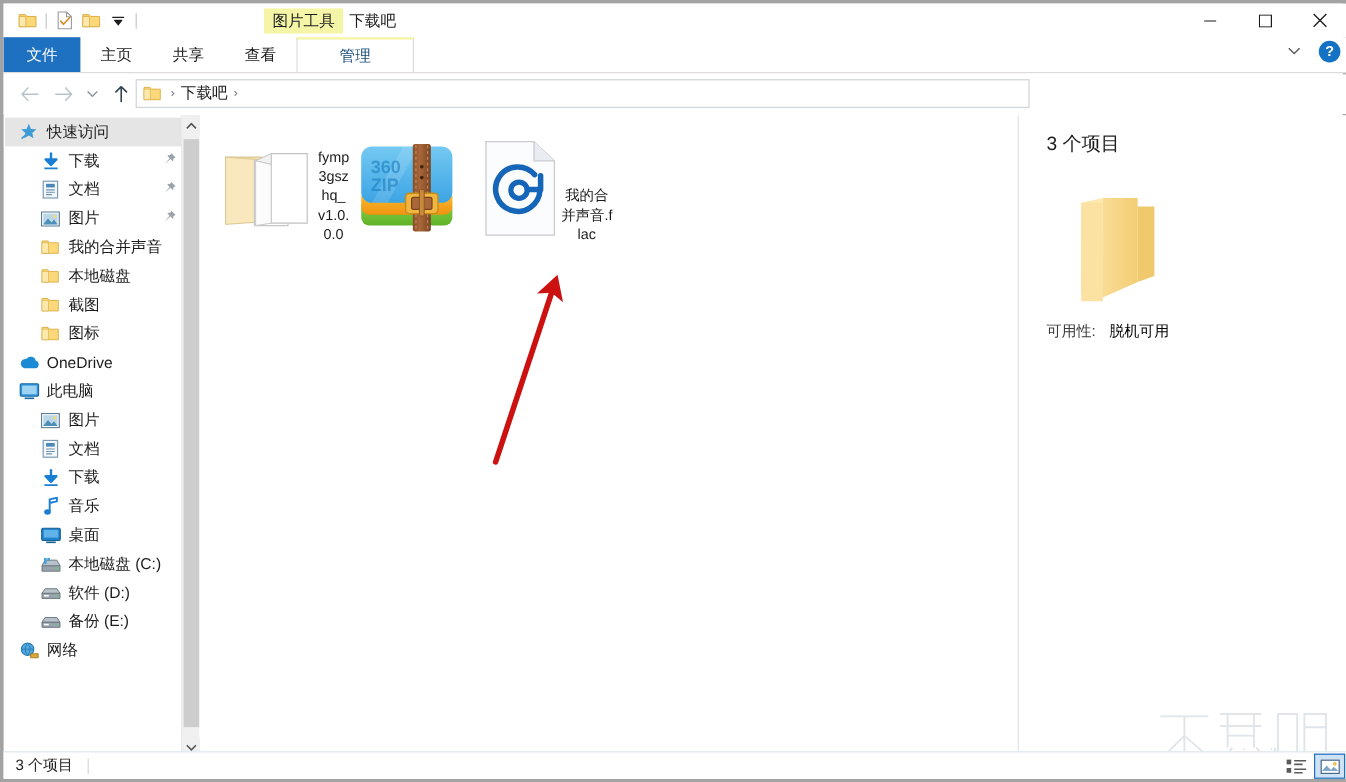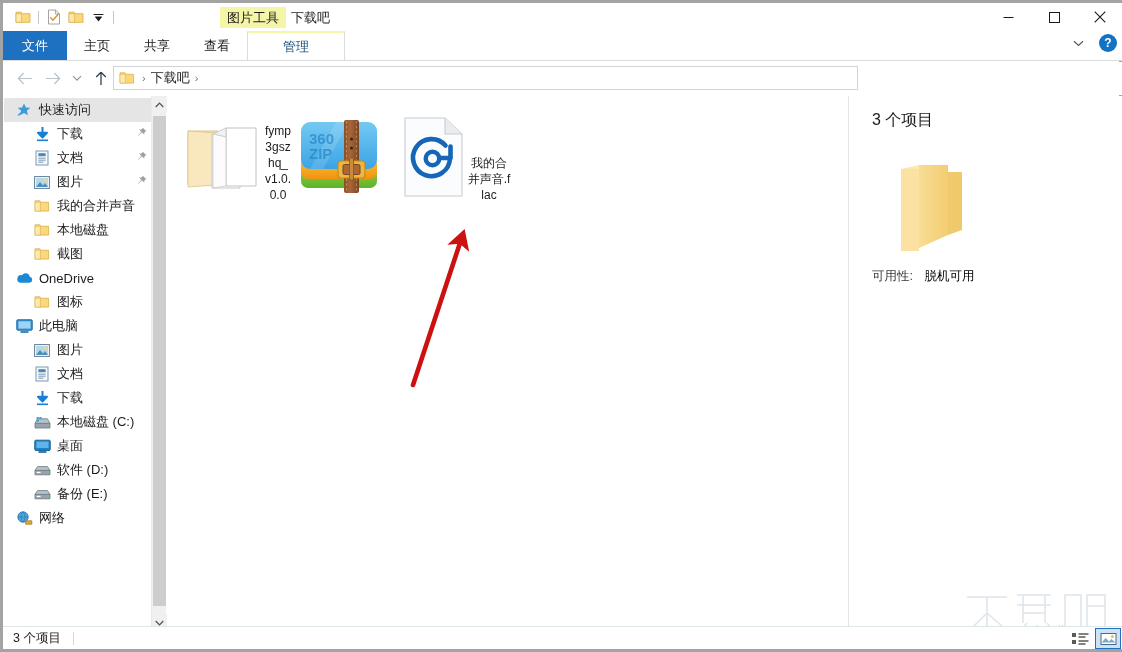--- a/index.html
+++ b/index.html
@@ -513,36 +513,36 @@
         </div>
         <div class="navitem lvl2">
           <span class="nav-ico">
             <svg width="16" height="14" viewBox="0 0 16 14">
               <path d="M1 1.8h5l1.2 1.5H14.6v8.8H1z" fill="#fbd97a" stroke="#d9a93c" stroke-width="0.7"></path>
               <path d="M1 3.3h5.4v8.8H1z" fill="#fde8ae" stroke="#d9a93c" stroke-width="0.5"></path>
             </svg>
           </span>
           <span class="nav-label">截图</span>
         </div>
-        <div class="navitem lvl1">
-          <span class="nav-ico">
-            <svg width="17" height="12" viewBox="0 0 17 12">
-              <path d="M4.4 10.8h9.1a3.1 3.1 0 0 0 .3-6.1A4.3 4.3 0 0 0 6 3.2a3.5 3.5 0 0 0-1.6 7.6z" fill="#1a8ad4"></path>
-            </svg>
-          </span>
-          <span class="nav-label">OneDrive</span>
-        </div>
         <div class="navitem lvl2">
           <span class="nav-ico">
             <svg width="16" height="14" viewBox="0 0 16 14">
               <path d="M1 1.8h5l1.2 1.5H14.6v8.8H1z" fill="#fbd97a" stroke="#d9a93c" stroke-width="0.7"></path>
               <path d="M1 3.3h5.4v8.8H1z" fill="#fde8ae" stroke="#d9a93c" stroke-width="0.5"></path>
             </svg>
           </span>
           <span class="nav-label">图标</span>
+        </div>
+        <div class="navitem lvl1">
+          <span class="nav-ico">
+            <svg width="17" height="12" viewBox="0 0 17 12">
+              <path d="M4.4 10.8h9.1a3.1 3.1 0 0 0 .3-6.1A4.3 4.3 0 0 0 6 3.2a3.5 3.5 0 0 0-1.6 7.6z" fill="#1a8ad4"></path>
+            </svg>
+          </span>
+          <span class="nav-label">OneDrive</span>
         </div>
         <div class="navitem lvl1">
           <span class="nav-ico">
             <svg width="17" height="14" viewBox="0 0 17 14">
               <rect x="0.8" y="0.8" width="15.4" height="10.4" rx="1" fill="#2f93db" stroke="#1d6ba3" stroke-width="1"></rect>
               <rect x="2.4" y="2.3" width="12.2" height="7.3" fill="#9fd3f2"></rect>
               <path d="M4.5 13h8" stroke="#1d6ba3" stroke-width="1.6"></path>
             </svg>
           </span>
           <span class="nav-label">此电脑</span>
@@ -571,45 +571,54 @@
           <span class="nav-label">文档</span>
         </div>
         <div class="navitem lvl2">
           <span class="nav-ico">
             <svg width="15" height="16" viewBox="0 0 15 16">
               <path d="M7.5 1v8.5M7.5 11.5L3 6.8h9z" fill="#1a7fd4" stroke="#1a7fd4" stroke-width="2" stroke-linejoin="round"></path>
               <path d="M2 14.3h11" stroke="#1a7fd4" stroke-width="1.6"></path>
             </svg>
           </span>
           <span class="nav-label">下载</span>
+        </div>
+        <div class="navitem lvl2">
+          <span class="nav-ico">
+            <svg width="13" height="16" viewBox="0 0 13 16">
+              <path d="M5.4 12.2V2.2l6-1.4v3L5.4 5.2" fill="none" stroke="#1a7fd4" stroke-width="1.6"></path>
+              <ellipse cx="3.6" cy="12.6" rx="2.8" ry="2.3" fill="#1a7fd4"></ellipse>
+            </svg>
+          </span>
+          <span class="nav-label">音乐</span>
+        </div>
+        <div class="navitem lvl2">
+          <span class="nav-ico">
+            <svg width="17" height="14" viewBox="0 0 17 14">
+              <rect x="0.8" y="1.2" width="15.4" height="10.2" rx="1" fill="#1f82cc" stroke="#14608f" stroke-width="1"></rect>
+              <rect x="2.4" y="2.6" width="12.2" height="6.4" fill="#5fb3ea"></rect>
+              <path d="M4.5 13h8" stroke="#14608f" stroke-width="1.6"></path>
+            </svg>
+          </span>
+          <span class="nav-label">桌面</span>
         </div>
         <div class="navitem lvl2">
           <span class="nav-ico">
             <svg width="17" height="13" viewBox="0 0 17 13">
               <path d="M1 7.4h15v4.6H1z" fill="#98a3ac" stroke="#6c7880" stroke-width="0.8"></path>
               <path d="M1 7.4l2.6-4.6h9.8L16 7.4z" fill="#b8c2ca" stroke="#6c7880" stroke-width="0.8"></path>
               <g fill="#3fa0e0">
                 <rect x="2.6" y="1" width="2.2" height="2.2"></rect>
                 <rect x="5.4" y="1" width="2.2" height="2.2"></rect>
                 <rect x="2.6" y="3.6" width="2.2" height="2.2"></rect>
               </g>
               <circle cx="13.8" cy="9.7" r="0.9" fill="#5fd06a"></circle>
             </svg>
           </span>
           <span class="nav-label">本地磁盘 (C:)</span>
-        </div>
-        <div class="navitem lvl2">
-          <span class="nav-ico">
-            <svg width="17" height="14" viewBox="0 0 17 14">
-              <rect x="0.8" y="1.2" width="15.4" height="10.2" rx="1" fill="#1f82cc" stroke="#14608f" stroke-width="1"></rect>
-              <rect x="2.4" y="2.6" width="12.2" height="6.4" fill="#5fb3ea"></rect>
-              <path d="M4.5 13h8" stroke="#14608f" stroke-width="1.6"></path>
-            </svg>
-          </span>
-          <span class="nav-label">桌面</span>
         </div>
         <div class="navitem lvl2">
           <span class="nav-ico">
             <svg width="17" height="11" viewBox="0 0 17 11">
               <path d="M1 5.4h15v4.4H1z" fill="#98a3ac" stroke="#6c7880" stroke-width="0.8"></path>
               <path d="M1 5.4l2.6-3.8h9.8L16 5.4z" fill="#b8c2ca" stroke="#6c7880" stroke-width="0.8"></path>
               <rect x="2.6" y="6.8" width="4" height="1.3" fill="#ffffff"></rect>
               <circle cx="13.8" cy="7.5" r="0.8" fill="#5fd06a"></circle>
             </svg>
           </span>

